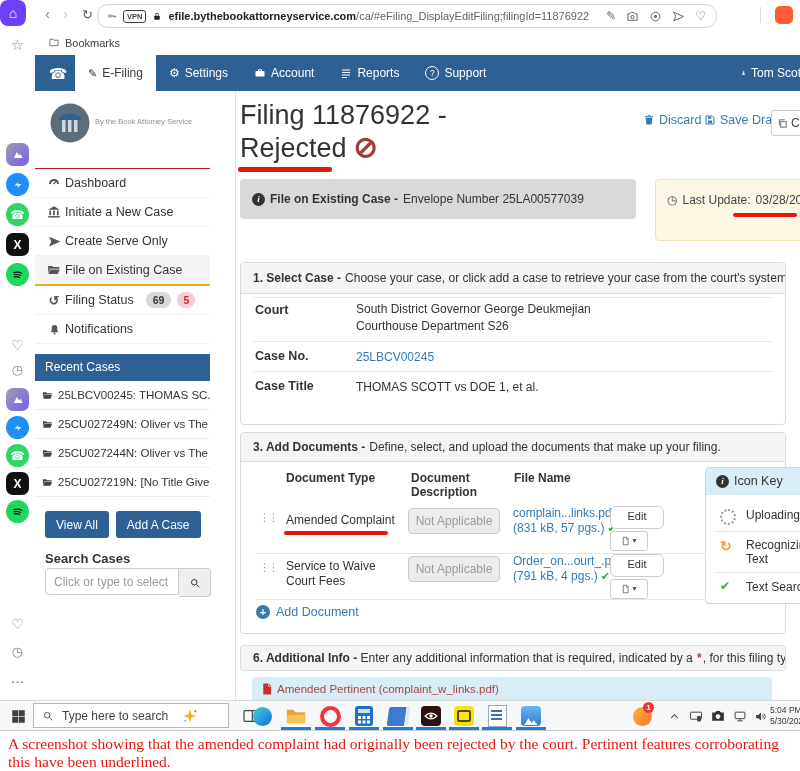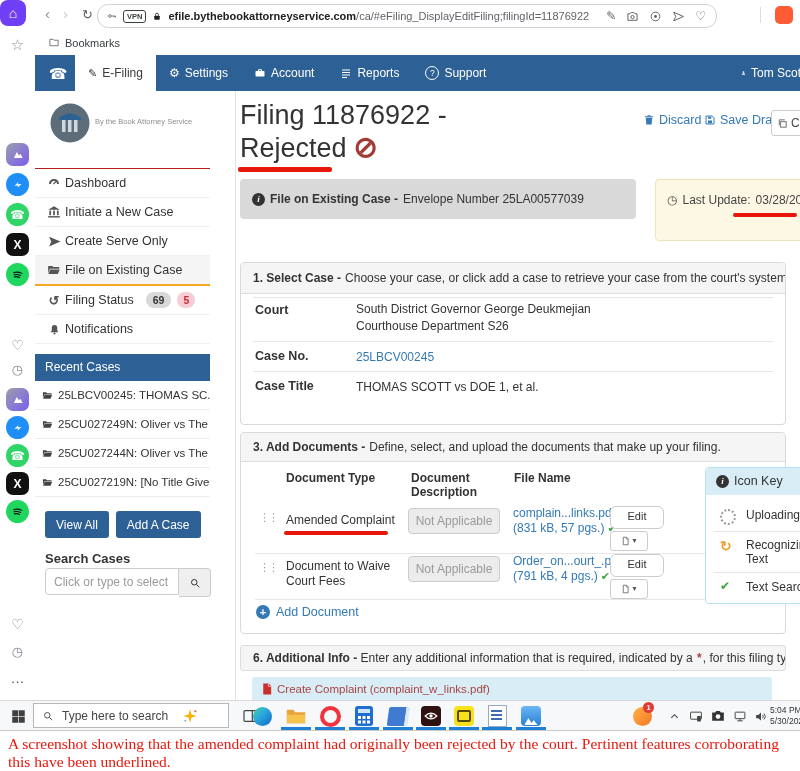--- a/index.html
+++ b/index.html
@@ -500,21 +500,21 @@
       <svg width="9" height="10" viewBox="0 0 24 24">
         <path d="M6 2h9l4 4v16H6z" fill="none" stroke="#555" stroke-width="2"></path>
           <path d="M14.5 2.5V7H19" fill="none" stroke="#555" stroke-width="1.6"></path>
         </svg>
       <span class="g">▾</span>
       </div>
 
     <div class="rowsep" style="top:120px;"></div>
 
     <div class="dragh" style="left:18px;top:128px;">⋮⋮</div>
-    <div class="doctype" style="left:45px;top:126px;">Document to Waive Court Fees</div>
+    <div class="doctype" style="left:45px;top:126px;">Service to Waive Court Fees</div>
     <input class="na-input" style="left: 167px; top: 123px;" disabled="" value="Not Applicable">
     <div class="filelink" style="left:272px;top:121px;">Order_on...ourt_.pdf</div>
     <div class="filelink" style="left:272px;top:136px;"><span>(791 kB, 4 pgs.)</span><span class="chk g">✔</span></div>
     <div class="editbtn" style="left:369px;top:121px;">Edit</div>
     <div class="ddbtn" style="left:369px;top:146px;">
       <svg width="9" height="10" viewBox="0 0 24 24">
         <path d="M6 2h9l4 4v16H6z" fill="none" stroke="#555" stroke-width="2"></path>
           <path d="M14.5 2.5V7H19" fill="none" stroke="#555" stroke-width="1.6"></path>
         </svg>
       <span class="g">▾</span>
@@ -545,21 +545,21 @@
     <div class="ik-lbl" style="top:112px;">Text Searcha</div>
   </div>
 
   <div id="sec3"><b>6. Additional Info -</b>&nbsp;<span>Enter any additional information that is required, indicated by a </span><span class="star">*</span><span>, for this filing type.</span></div>
 
   <div id="bluebox">
     <svg width="10" height="12" viewBox="0 0 24 28">
       <path d="M3 1h13l6 6v20H3z" fill="#c9302c"></path>
         <path d="M15.5 1.5V7.5H21.5" fill="none" stroke="#fff" stroke-width="1.6"></path>
       </svg>
-    <span>Create Complaint (complaint_w_links.pdf)</span>
+    <span>Amended Pertinent (complaint_w_links.pdf)</span>
   </div>
 </div>
 
 <div id="tb" class="abs">
   <div class="tbi" style="left:6px;">
     <svg width="15" height="15" viewBox="0 0 24 24">
       <rect x="2" y="2" width="9.5" height="9.5" fill="#3f3f3f"></rect>
         <rect x="12.5" y="2" width="9.5" height="9.5" fill="#3f3f3f"></rect>
       <rect x="2" y="12.5" width="9.5" height="9.5" fill="#3f3f3f"></rect>
         <rect x="12.5" y="12.5" width="9.5" height="9.5" fill="#3f3f3f"></rect>

